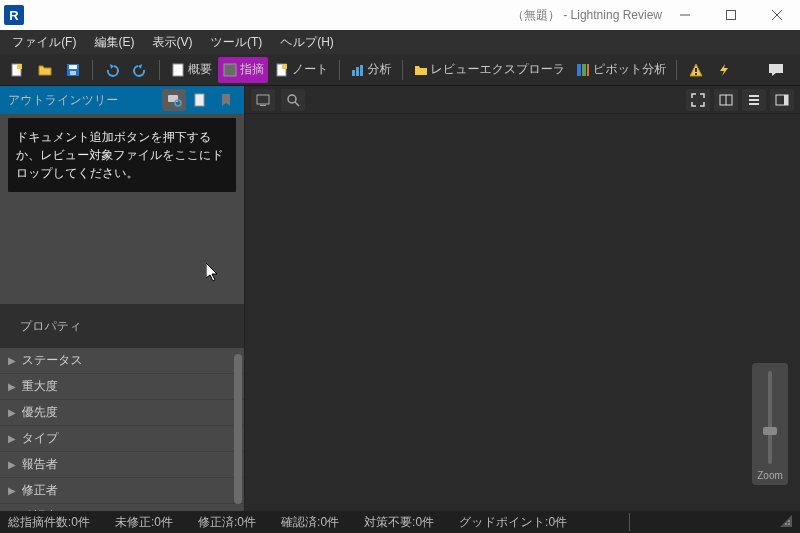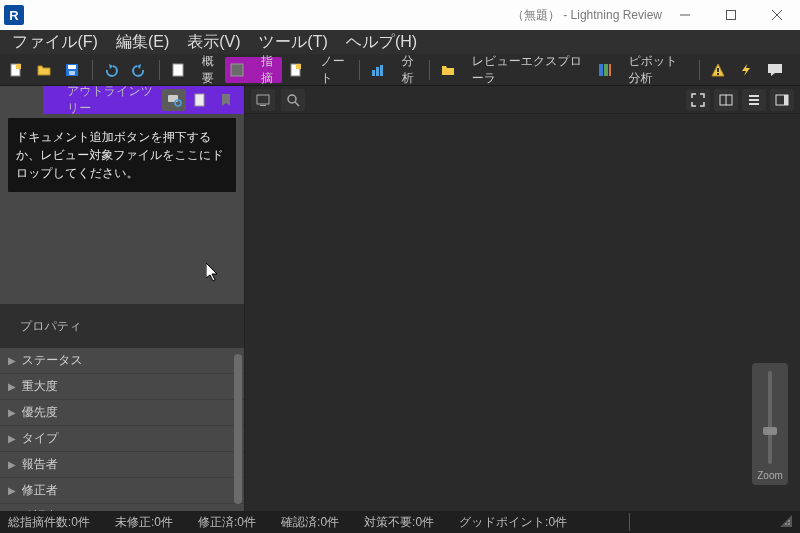--- a/index.html
+++ b/index.html
@@ -6,34 +6,34 @@
 body { width: 800px; height: 533px; background: #3a3a3a; color: #d0d0d0; overflow: hidden; font-size: 12px; user-select: none; position: relative; }
 
 .titlebar { height: 30px; background: #fdfdfd; display: flex; align-items: center; padding: 0 0 0 4px; color: #7a7a7a; }
 .app-icon { width: 20px; height: 20px; background: #0a4d9e; color: #fff; display: flex; align-items: center; justify-content: center; font-weight: bold; font-size: 13px; border-radius: 2px; margin-right: 6px; }
 .title-text { flex: 1; font-size: 12px; text-align: right; }
 .win-controls { display: flex; }
 .win-btn { width: 46px; height: 30px; display: flex; align-items: center; justify-content: center; color: #555; }
 .win-btn svg { width: 10px; height: 10px; }
 
 .menubar { height: 24px; background: #303030; display: flex; align-items: center; padding: 0 4px; gap: 2px; }
-.menu-item { padding: 2px 8px; color: #ddd; font-size: 16px; }
+.menu-item { padding: 2px 8px; color: #ddd; font-size: 12px; }
 
 .toolbar { height: 32px; background: #2b2b2b; border-bottom: 1px solid #1a1a1a; display: flex; align-items: center; padding: 0 4px; gap: 2px; }
-.tb-btn { height: 26px; min-width: 26px; display: flex; align-items: center; justify-content: space-between; padding: 0 4px; gap: 16px; border-radius: 2px; }
+.tb-btn { height: 26px; min-width: 26px; display: flex; align-items: center; justify-content: center; padding: 0 4px; gap: 2px; border-radius: 2px; }
 .tb-btn.active { background: #a21caf; }
 .tb-sep { width: 1px; height: 20px; background: #555; margin: 0 4px; }
 .tb-btn .lbl { font-size: 12px; color: #ccc; }
 .ico { width: 16px; height: 16px; display: inline-flex; align-items: center; justify-content: center; }
 .bubble-right { margin-left: auto; margin-right: 8px; }
 
 .main { display: flex; height: calc(100% - 30px - 24px - 32px - 22px); }
 .left-pane { width: 245px; background: #484848; display: flex; flex-direction: column; border-right: 1px solid #222; }
 
-.outline-hdr { height: 28px; background: #6d28d9; display: flex; align-items: center; padding: 0 6px 0 24px; color: #bbb; margin-left: 43px; }
+.outline-hdr { height: 28px; background: #0369a1; display: flex; align-items: center; padding: 0 6px 0 8px; color: #bbb; }
 .outline-hdr .title { flex: 1; }
 .outline-hdr .hbtn { width: 24px; height: 22px; display: flex; align-items: center; justify-content: center; margin-left: 2px; }
 .outline-hdr .hbtn.active { background: #5b5b5b; border-radius: 2px; }
 
 .outline-body { flex: 0 0 190px; padding: 4px 8px; }
 .drop-hint { background: #141414; color: #e8e8e8; padding: 10px 8px; line-height: 1.5; font-size: 12px; border-radius: 1px; }
 
 .props-hdr { height: 44px; background: #2f2f2f; display: flex; align-items: center; padding: 0 20px; color: #bbb; }
 
 .props-body { flex: 1; overflow: hidden; position: relative; }

